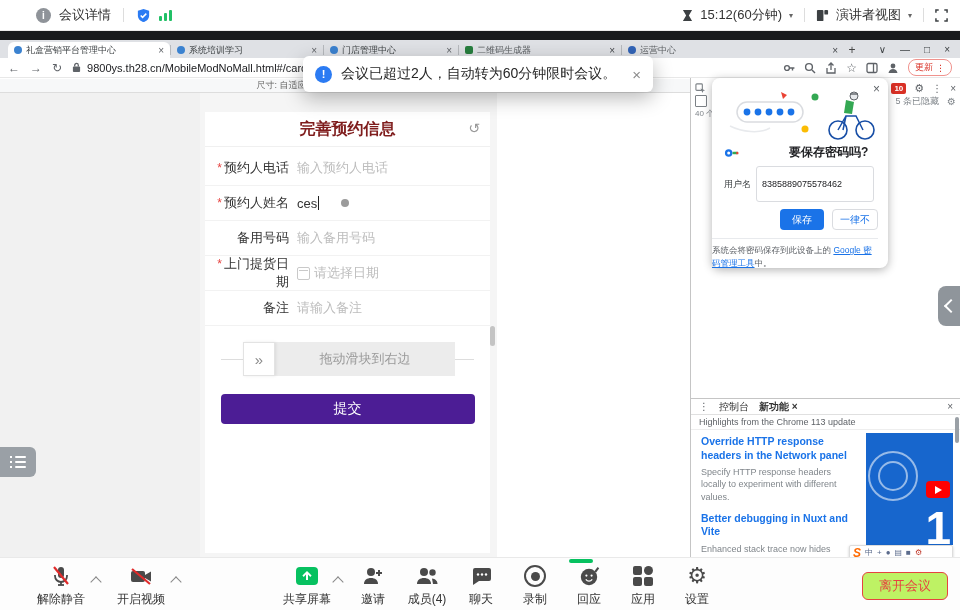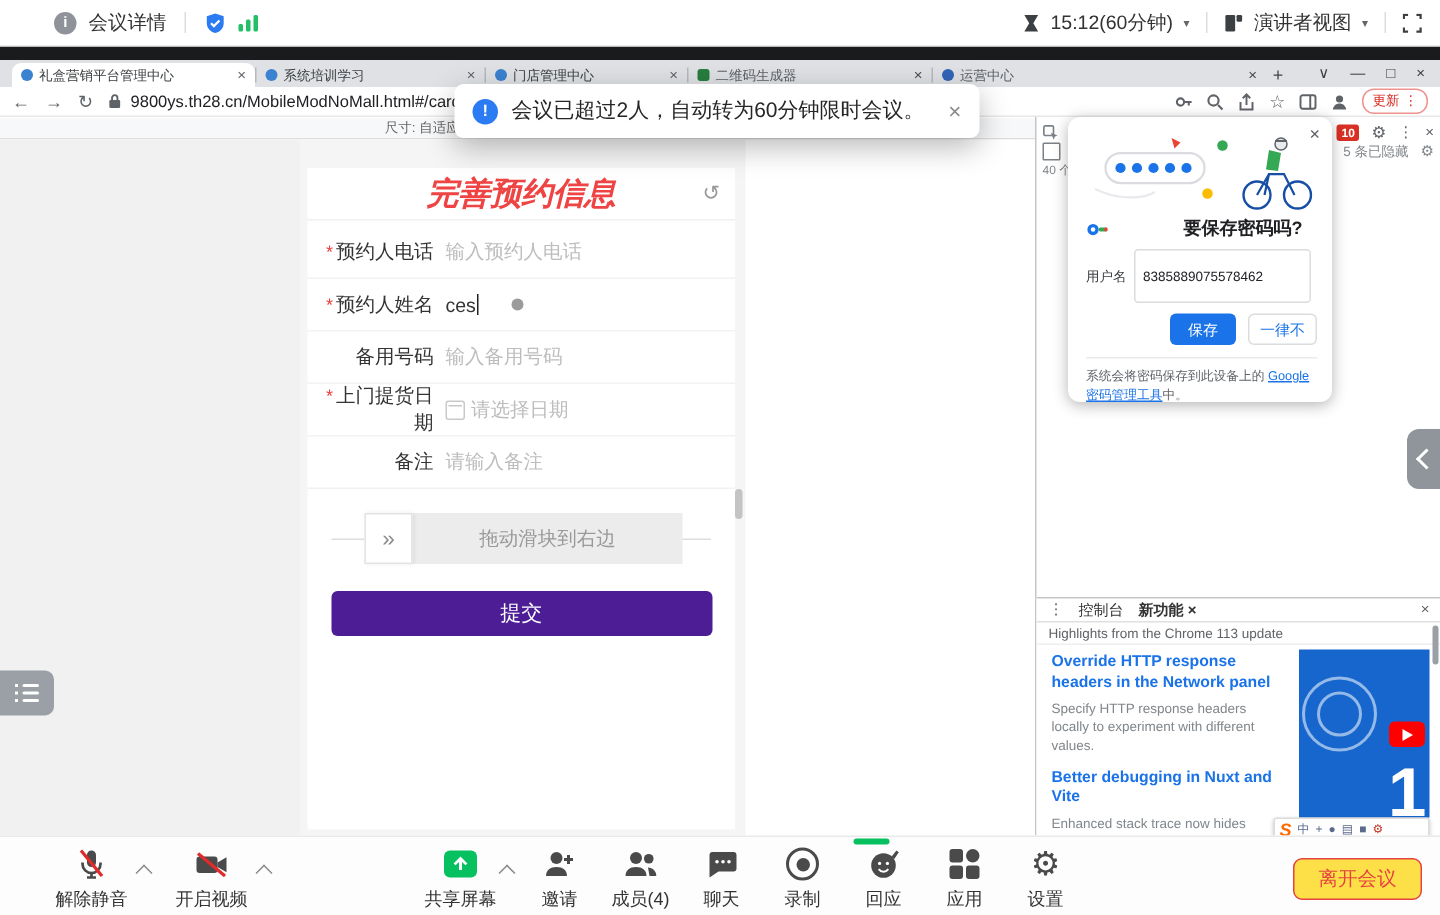--- a/index.html
+++ b/index.html
@@ -37,21 +37,21 @@
   .devicebar{left:0;top:79px;width:690px;height:14px;background:#f7f8f9;border-bottom:1px solid #ddd;display:flex;align-items:center;justify-content:flex-end;gap:6px;padding-right:290px;box-sizing:border-box;}
   .devicebar .lbl{font-size:9px;color:#666;}
   .devicebar .box{width:34px;height:9px;background:#fff;border:1px solid #ddd;border-radius:2px;}
   
   .page{left:0;top:93px;width:690px;height:464px;background:#fff;}
   .page .gutterL{position:absolute;left:0;top:0;width:200px;height:464px;background:#f1f1f1;}
   .page .viewport{position:absolute;left:200px;top:0;width:297px;height:464px;background:#f5f5f5;}
   .scrollthumb{position:absolute;left:290px;top:233px;width:5px;height:20px;background:#c4c4c4;border-radius:3px;}
   .card{position:absolute;left:5px;top:19px;width:285px;height:441px;background:#fff;}
   .card-head{height:34px;border-bottom:1px solid #f0f0f0;position:relative;display:flex;align-items:center;justify-content:center;}
-  .card-title{font-size:21px;color:#ef4444;font-weight:600;font-style:italic;}
+  .card-title{font-size:16px;color:#7f1d1d;font-weight:600;}
   .undo{position:absolute;right:10px;top:8px;color:#999;font-size:14px;}
   .frow{height:34px;border-bottom:1px solid #f2f2f2;display:flex;align-items:center;font-size:13px;}
   .frow .lab{width:84px;text-align:right;color:#333;flex:none;position:relative;}
   .frow.req .lab::before{content:"*";color:#e64340;margin-right:2px;font-size:12px;}
   .frow .val{margin-left:8px;color:#333;display:flex;align-items:center;}
   .frow .ph{margin-left:8px;color:#bdbdbd;display:flex;align-items:center;gap:4px;}
   .caret{display:inline-block;width:1px;height:14px;background:#222;margin-left:1px;}
   .cursor-dot{width:8px;height:8px;border-radius:50%;background:#9b9b9b;margin-left:22px;}
   .cal{width:11px;height:11px;border:1px solid #c9c9c9;border-radius:2px;position:relative;}
   .cal::before{content:"";position:absolute;left:1px;right:1px;top:2px;height:1px;background:#c9c9c9;}
@@ -91,40 +91,40 @@
   .pwd .close{position:absolute;right:8px;top:4px;color:#5f6368;font-size:12px;}
   .pwd .illus{position:absolute;left:13px;top:10px;}
   .pwd .trow{position:absolute;left:12px;top:66px;display:flex;align-items:center;gap:6px;}
   .pwd .ttl{font-size:12px;font-weight:bold;color:#202124;margin-left:44px;}
   .pwd .irow{position:absolute;left:12px;display:flex;align-items:center;}
   .pwd .ilab{width:32px;font-size:9px;color:#3c4043;flex:none;}
   .pwd .ibox{width:118px;height:18px;border:1px solid #dadce0;border-radius:3px;font-size:9px;color:#202124;display:flex;align-items:center;padding:17px 5px;box-sizing:border-box;position:relative;}
   .pwd .btns{position:absolute;right:10px;top:131px;display:flex;gap:8px;}
   .btn-save{width:44px;height:21px;background:#1a73e8;color:#fff;border-radius:4px;font-size:10px;display:flex;align-items:center;justify-content:center;}
   .btn-never{width:46px;height:21px;border:1px solid #dadce0;color:#1a73e8;border-radius:4px;font-size:10px;display:flex;align-items:center;justify-content:center;box-sizing:border-box;}
-  .pwd .foot{position:absolute;left:12px;right:10px;top:160px;border-top:1px solid #e8eaed;padding-top:5px;font-size:8.5px;color:#5f6368;line-height:1.5;}
+  .pwd .foot{position:absolute;left:0;right:10px;top:160px;border-top:1px solid #e8eaed;padding-top:5px;font-size:8.5px;color:#5f6368;line-height:1.5;}
   .pwd .foot a{color:#1a73e8;text-decoration:underline;}
   
   .banner{left:303px;top:56px;width:350px;height:36px;background:#fff;border-radius:6px;box-shadow:0 6px 20px rgba(0,0,0,.28);display:flex;align-items:center;gap:9px;padding:0 12px;box-sizing:border-box;z-index:60;}
   .banner .bi{width:17px;height:17px;border-radius:50%;background:#2b7bf3;color:#fff;font-size:11px;font-weight:bold;display:flex;align-items:center;justify-content:center;flex:none;}
   .banner .bt{font-size:14px;color:#262626;white-space:nowrap;}
   .banner .bx{margin-left:auto;color:#8c8c8c;font-size:15px;}
   
   .botbar{left:0;top:557px;width:960px;height:53px;background:#fdfdfd;border-top:1px solid #e9e9e9;z-index:40;}
   .titem{position:absolute;top:5px;width:66px;display:flex;flex-direction:column;align-items:center;gap:2px;}
   .titem .ic{height:26px;display:flex;align-items:center;justify-content:center;}
   .titem .lb{font-size:12px;color:#333;white-space:nowrap;}
   .chev{position:absolute;width:7px;height:7px;border-left:1.5px solid #888;border-top:1.5px solid #888;transform:rotate(45deg);top:20px;}
   .ring{width:18px;height:18px;border:2.5px solid #4a4a4a;border-radius:50%;display:flex;align-items:center;justify-content:center;}
   .ring i{display:block;width:9px;height:9px;background:#4a4a4a;border-radius:50%;}
   .appsic{display:grid;grid-template-columns:9px 9px;grid-gap:2px;}
   .appsic i{display:block;width:9px;height:9px;background:#4a4a4a;border-radius:2px;}
   .appsic i.r{border-radius:50%;}
   .gear{font-size:22px;color:#4a4a4a;line-height:1;}
-  .leave{position:absolute;right:12px;top:14px;width:84px;height:26px;border:1px solid #e64340;border-radius:6px;color:#e64340;font-size:13px;display:flex;align-items:center;justify-content:center;background:#fde047;}
+  .leave{position:absolute;right:12px;top:14px;width:84px;height:26px;border:1px solid #e64340;border-radius:6px;color:#e64340;font-size:13px;display:flex;align-items:center;justify-content:center;background:#bef264;}
   .sharebar{position:absolute;left:295px;top:-4px;width:24px;height:4px;background:#07c160;border-radius:2px;}
   
   .floatbtn{left:0;top:447px;width:36px;height:30px;background:#9aa0a6;border-radius:0 6px 6px 0;z-index:45;display:flex;align-items:center;justify-content:center;}
   .listic{width:16px;display:flex;flex-direction:column;gap:3px;}
   .listic i{display:block;height:2px;background:#fff;border-radius:1px;position:relative;margin-left:5px;}
   .listic i::before{content:"";position:absolute;left:-5px;top:0;width:2px;height:2px;background:#fff;}
   .edgetab{left:938px;top:286px;width:22px;height:40px;background:#8f959b;border-radius:8px 0 0 8px;z-index:45;display:flex;align-items:center;justify-content:center;}
   .edgetab i{display:block;width:8px;height:8px;border-left:2px solid #fff;border-bottom:2px solid #fff;transform:rotate(45deg);margin-left:4px;}
 </style>
 </head>

